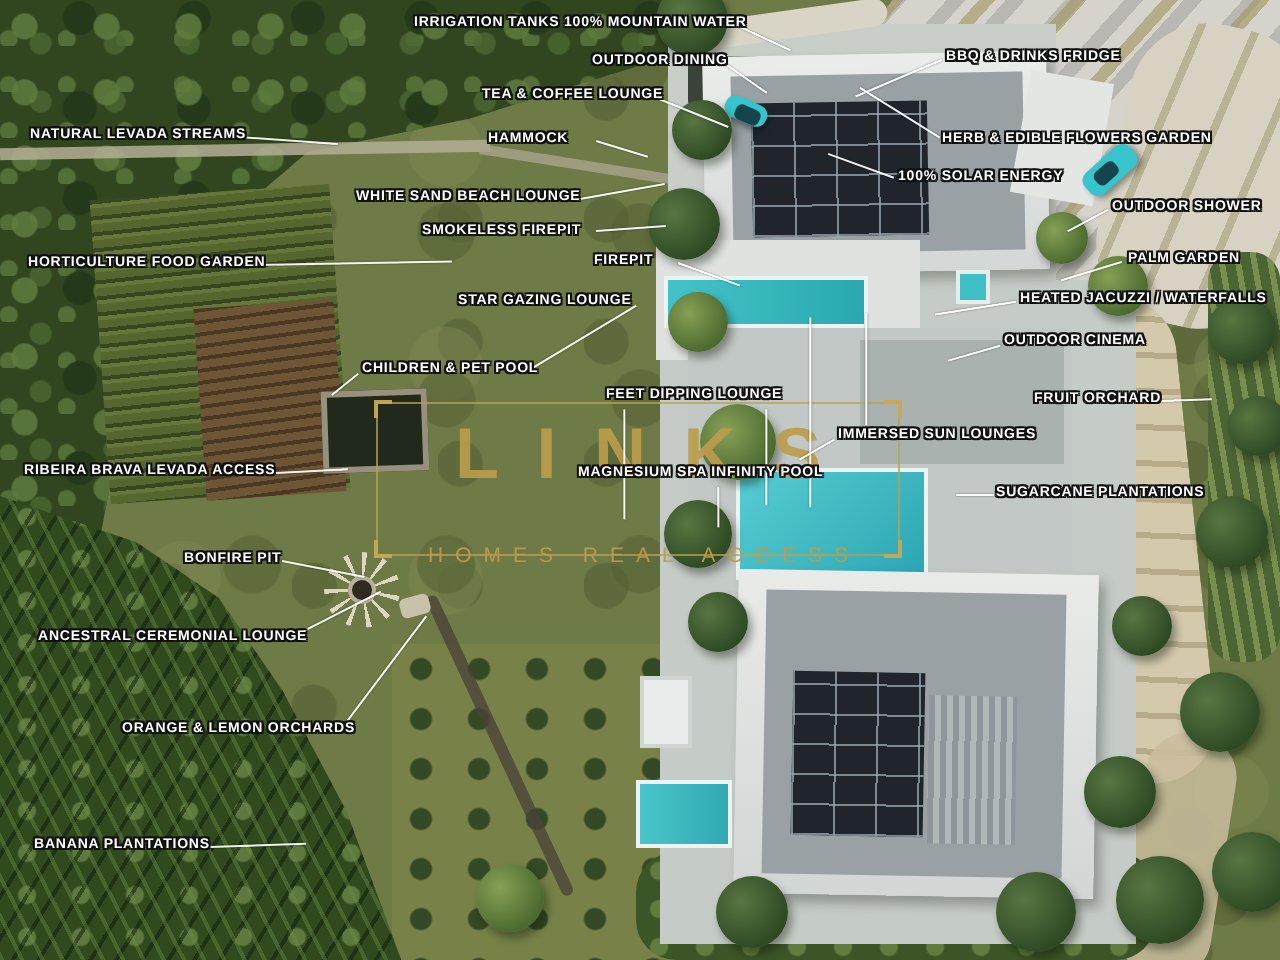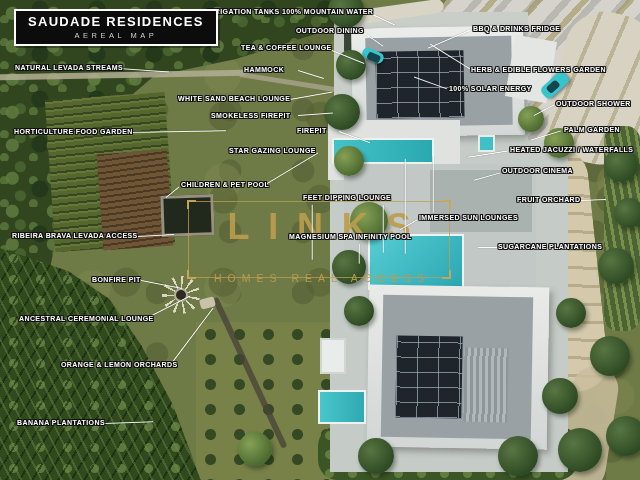--- a/index.html
+++ b/index.html
@@ -274,18 +274,14 @@
   <div class="map-label" style="left:517px;top:196px">FRUIT ORCHARD</div>
   <div class="map-label" style="left:419px;top:214px">IMMERSED SUN LOUNGES</div>
   <div class="map-label" style="left:12px;top:232px">RIBEIRA BRAVA LEVADA ACCESS</div>
   <div class="map-label" style="left:289px;top:233px">MAGNESIUM SPA INFINITY POOL</div>
   <div class="map-label" style="left:498px;top:243px">SUGARCANE PLANTATIONS</div>
   <div class="map-label" style="left:92px;top:276px">BONFIRE PIT</div>
   <div class="map-label" style="left:19px;top:315px">ANCESTRAL CEREMONIAL LOUNGE</div>
   <div class="map-label" style="left:61px;top:361px">ORANGE &amp; LEMON ORCHARDS</div>
   <div class="map-label" style="left:17px;top:419px">BANANA PLANTATIONS</div>
 
-  <div class="title-box">
-    <span class="title-main">SAUDADE RESIDENCES</span>
-    <span class="title-sub">AEREAL MAP</span>
-  </div>
 
 </div>
 
 </body></html>

